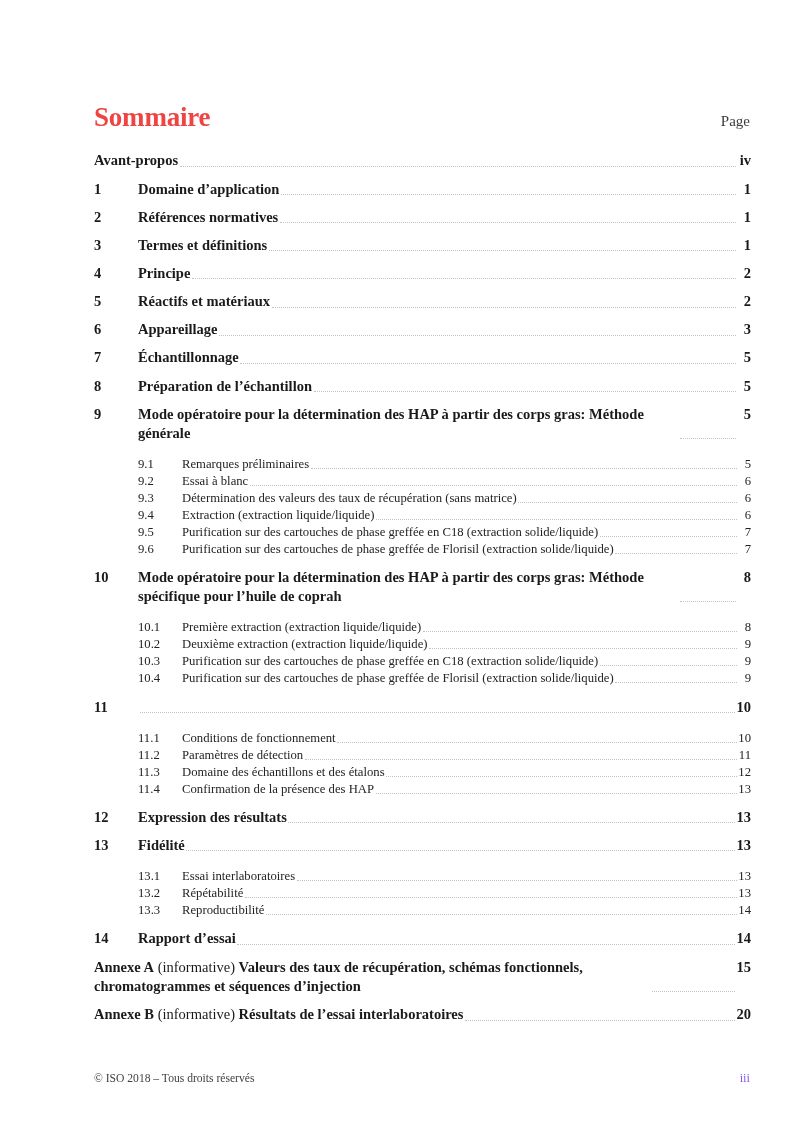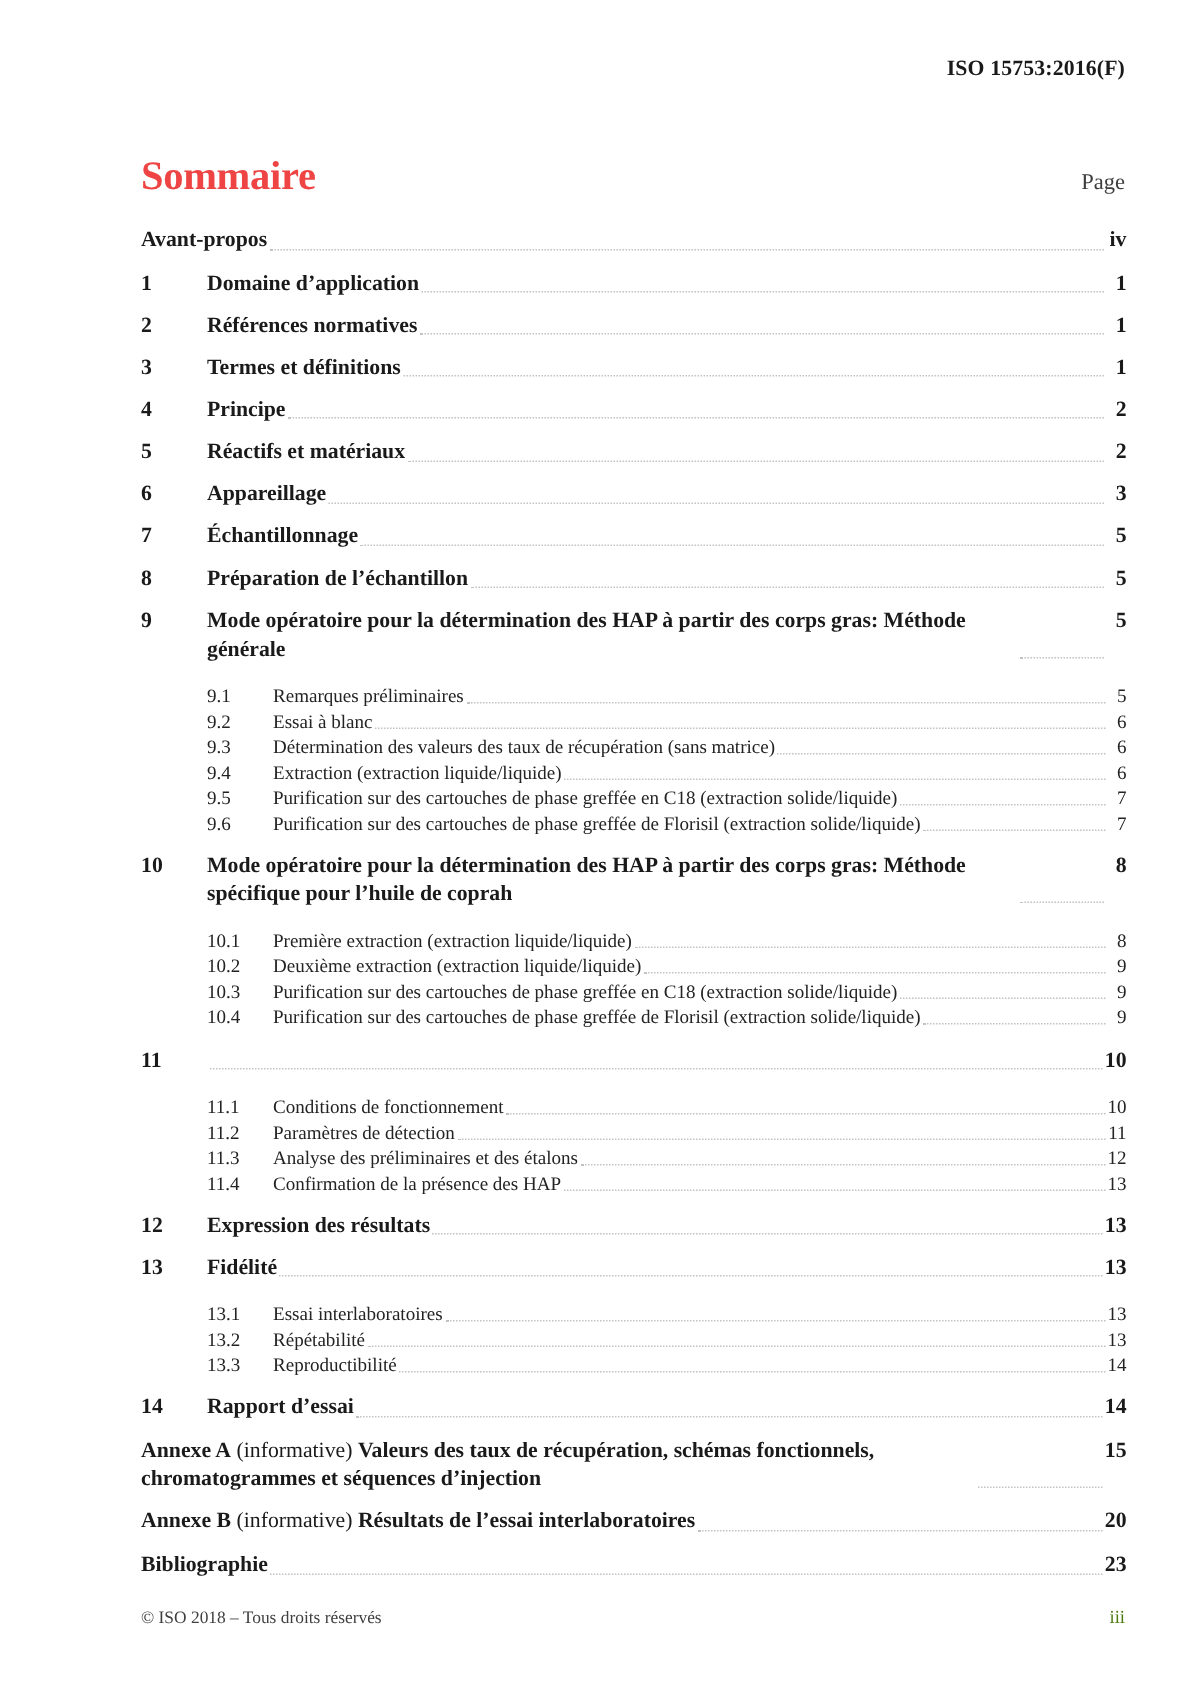--- a/index.html
+++ b/index.html
@@ -159,29 +159,28 @@
     left: 94px;
     right: 43px;
     display: flex;
     justify-content: space-between;
     align-items: baseline;
     font-size: 11.6px;
     color: #3f3f3f;
   }
   .footer-page {
     font-size: 12.4px;
-    color: #4d7c0f;
+    color: #8b5cf6;
   }
 </style>
 </head>
 <body>
 
 <div class="page">
 
-  <div class="doc-header">ISO 15753:2016(F)</div>
 
   <div class="title-row">
     <div class="toc-title">Sommaire</div>
     <div class="page-label">Page</div>
   </div>
 
   <div class="toc" id="toc-list">
       <div class="toc-entry lvl-front">
         <span class="e-num"></span>
         <span class="e-body">
@@ -374,21 +373,21 @@
         <span class="e-num">11.2</span>
         <span class="e-body">
           <span class="e-text">Paramètres de détection</span>
           <span class="leader"></span>
           <span class="e-page">11</span>
         </span>
       </div>
       <div class="toc-entry lvl-2">
         <span class="e-num">11.3</span>
         <span class="e-body">
-          <span class="e-text">Analyse des préliminaires et des étalons</span>
+          <span class="e-text">Domaine des échantillons et des étalons</span>
           <span class="leader"></span>
           <span class="e-page">12</span>
         </span>
       </div>
       <div class="toc-entry lvl-2">
         <span class="e-num">11.4</span>
         <span class="e-body">
           <span class="e-text">Confirmation de la présence des HAP</span>
           <span class="leader"></span>
           <span class="e-page">13</span>
@@ -452,28 +451,20 @@
           <span class="leader"></span>
           <span class="e-page">15</span>
         </span>
       </div>
       <div class="toc-entry lvl-annex">
         <span class="e-num"></span>
         <span class="e-body">
           <span class="e-text"><span>Annexe B</span><span class="annex-kind"> (informative) </span><span>Résultats de l’essai interlaboratoires</span></span>
           <span class="leader"></span>
           <span class="e-page">20</span>
-        </span>
-      </div>
-      <div class="toc-entry lvl-front">
-        <span class="e-num"></span>
-        <span class="e-body">
-          <span class="e-text">Bibliographie</span>
-          <span class="leader"></span>
-          <span class="e-page">23</span>
         </span>
       </div>
     </div>
 
   <div class="doc-footer">
     <div class="footer-copyright">© ISO 2018 – Tous droits réservés</div>
     <div class="footer-page">iii</div>
   </div>
 
 </div>

